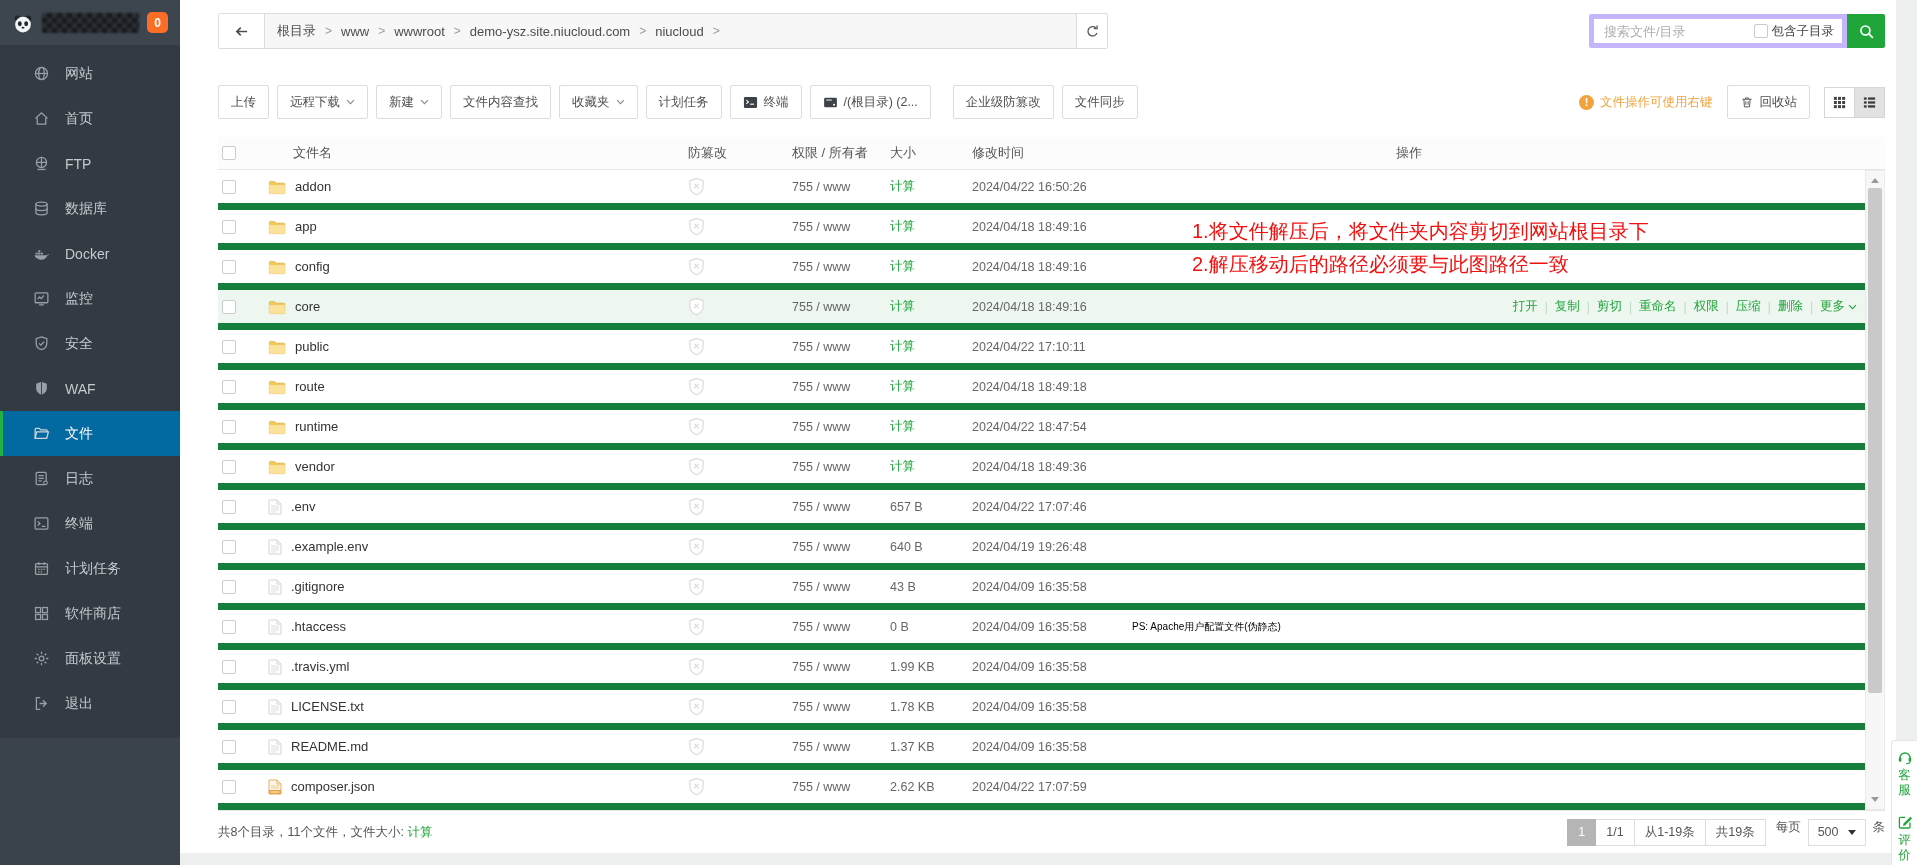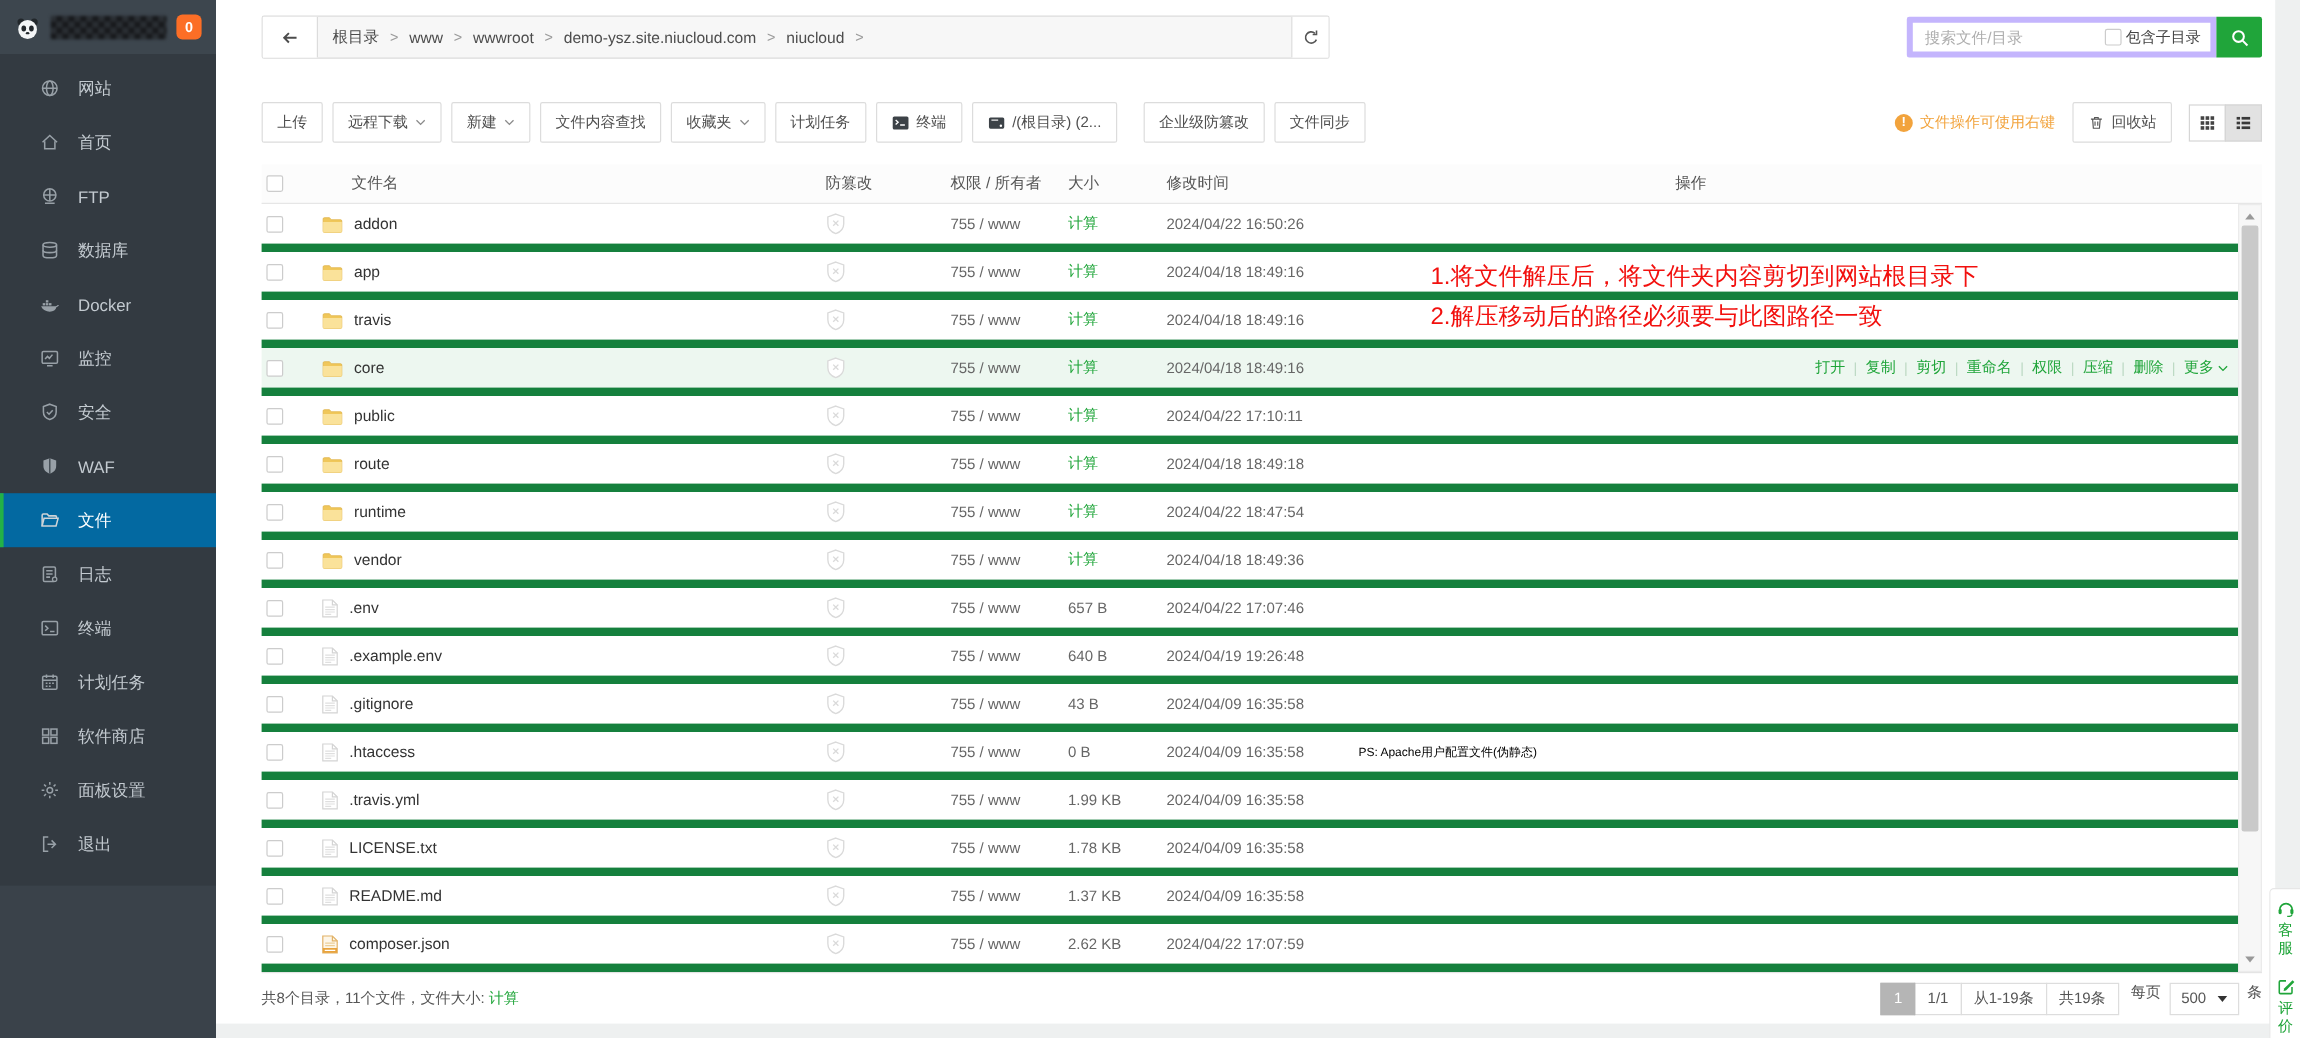--- a/index.html
+++ b/index.html
@@ -505,21 +505,21 @@
             <div class="c-check">
               <span class="cb"></span>
             </div>
             <div class="c-name">
               <span class="ficon">
                 <svg xmlns="http://www.w3.org/2000/svg" viewBox="0 0 17 15" width="18" height="16">
                   <path d="M1.2 3.2c0-.6.4-1 1-1h4l1.4 1.6h7.3c.6 0 1 .4 1 1v8c0 .6-.4 1-1 1H2.2c-.6 0-1-.4-1-1z" fill="#f0c75a" stroke="#e0b34a" stroke-width=".6"></path>
                   <path d="M1.2 5.6h14.7v7.2c0 .6-.4 1-1 1H2.2c-.6 0-1-.4-1-1z" fill="#fae29a"></path>
                 </svg>
               </span>
-              <a class="fname">travis</a>
+              <a class="fname">config</a>
             </div>
             <div class="c-tamper">
               <span style="display:inline-flex">
                 <svg xmlns="http://www.w3.org/2000/svg" viewBox="0 0 18 20" width="17" height="19">
                   <path d="M9 1.4l7 2.5v6c0 4.3-3 7.4-7 8.7-4-1.3-7-4.4-7-8.7v-6z" fill="#fff" stroke="#dadada" stroke-width="1.2"></path>
                   <path d="M6.7 7.2l4.6 4.6M11.3 7.2l-4.6 4.6" stroke="#dadada" stroke-width="1.2"></path>
                 </svg>
               </span>
             </div>
             <div class="c-perm">755 / www</div>

